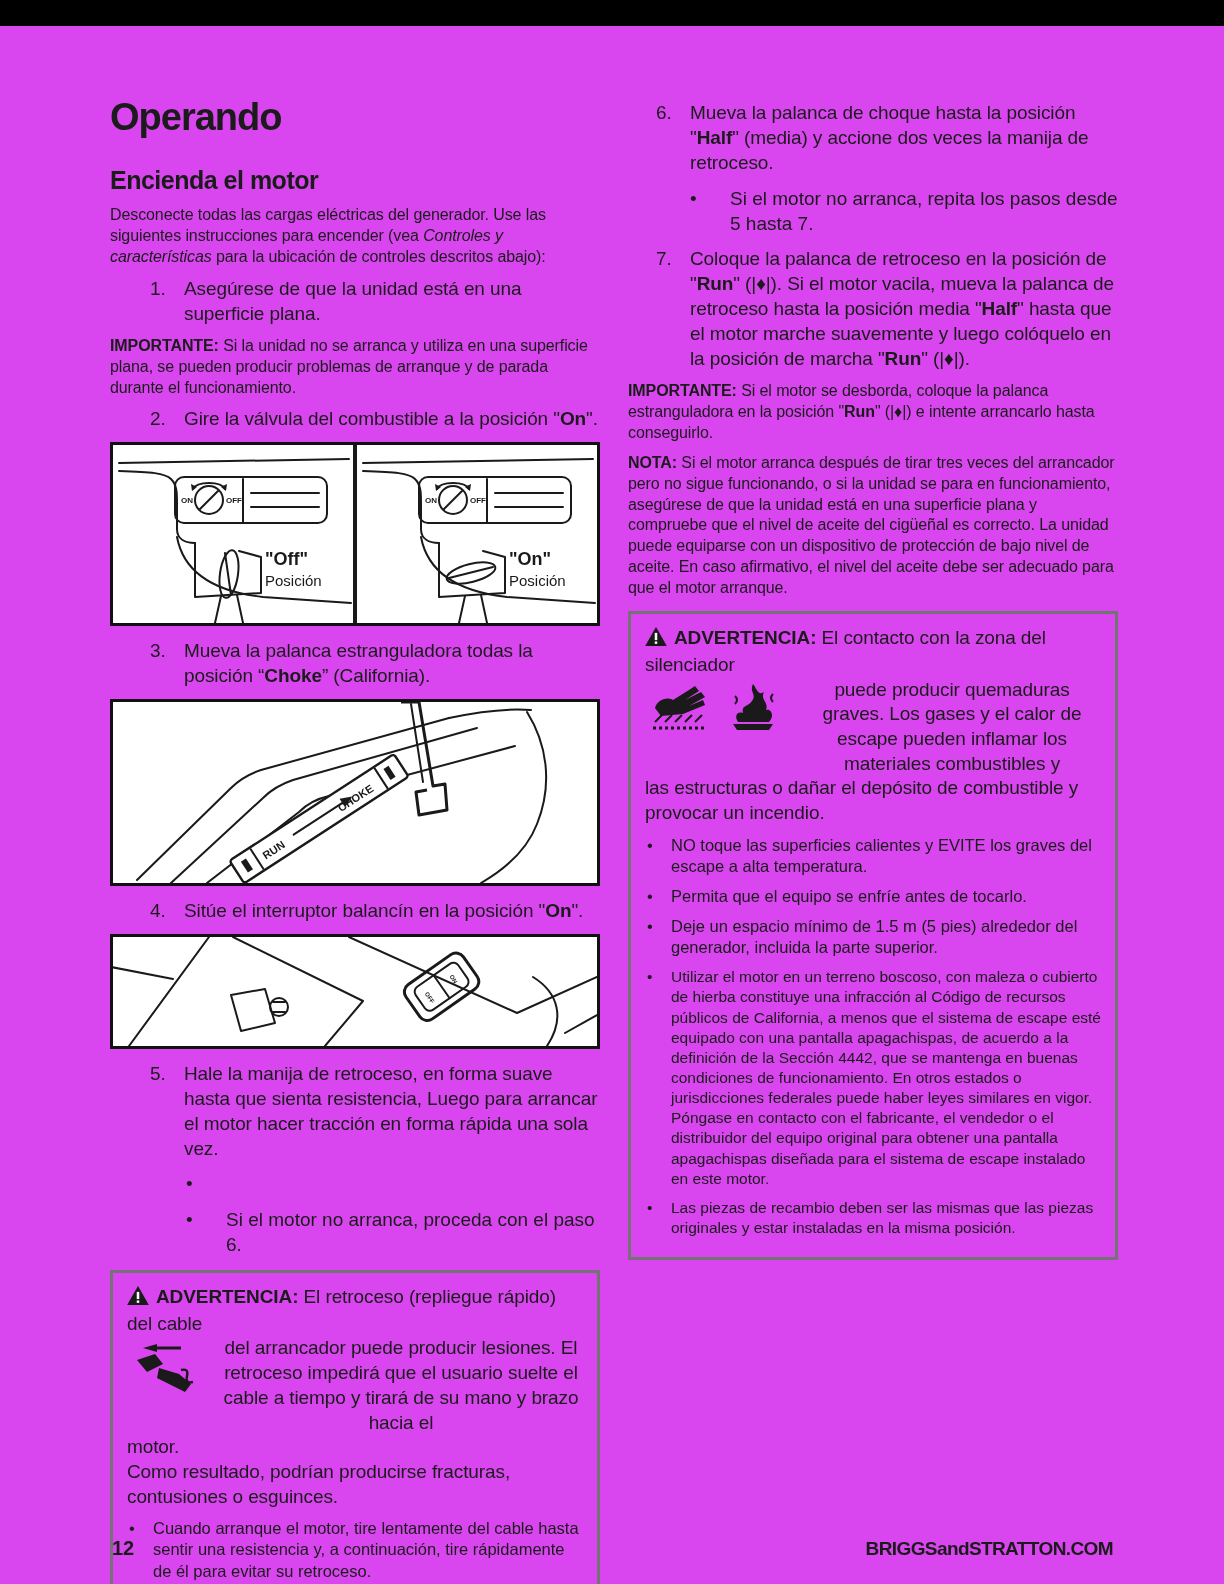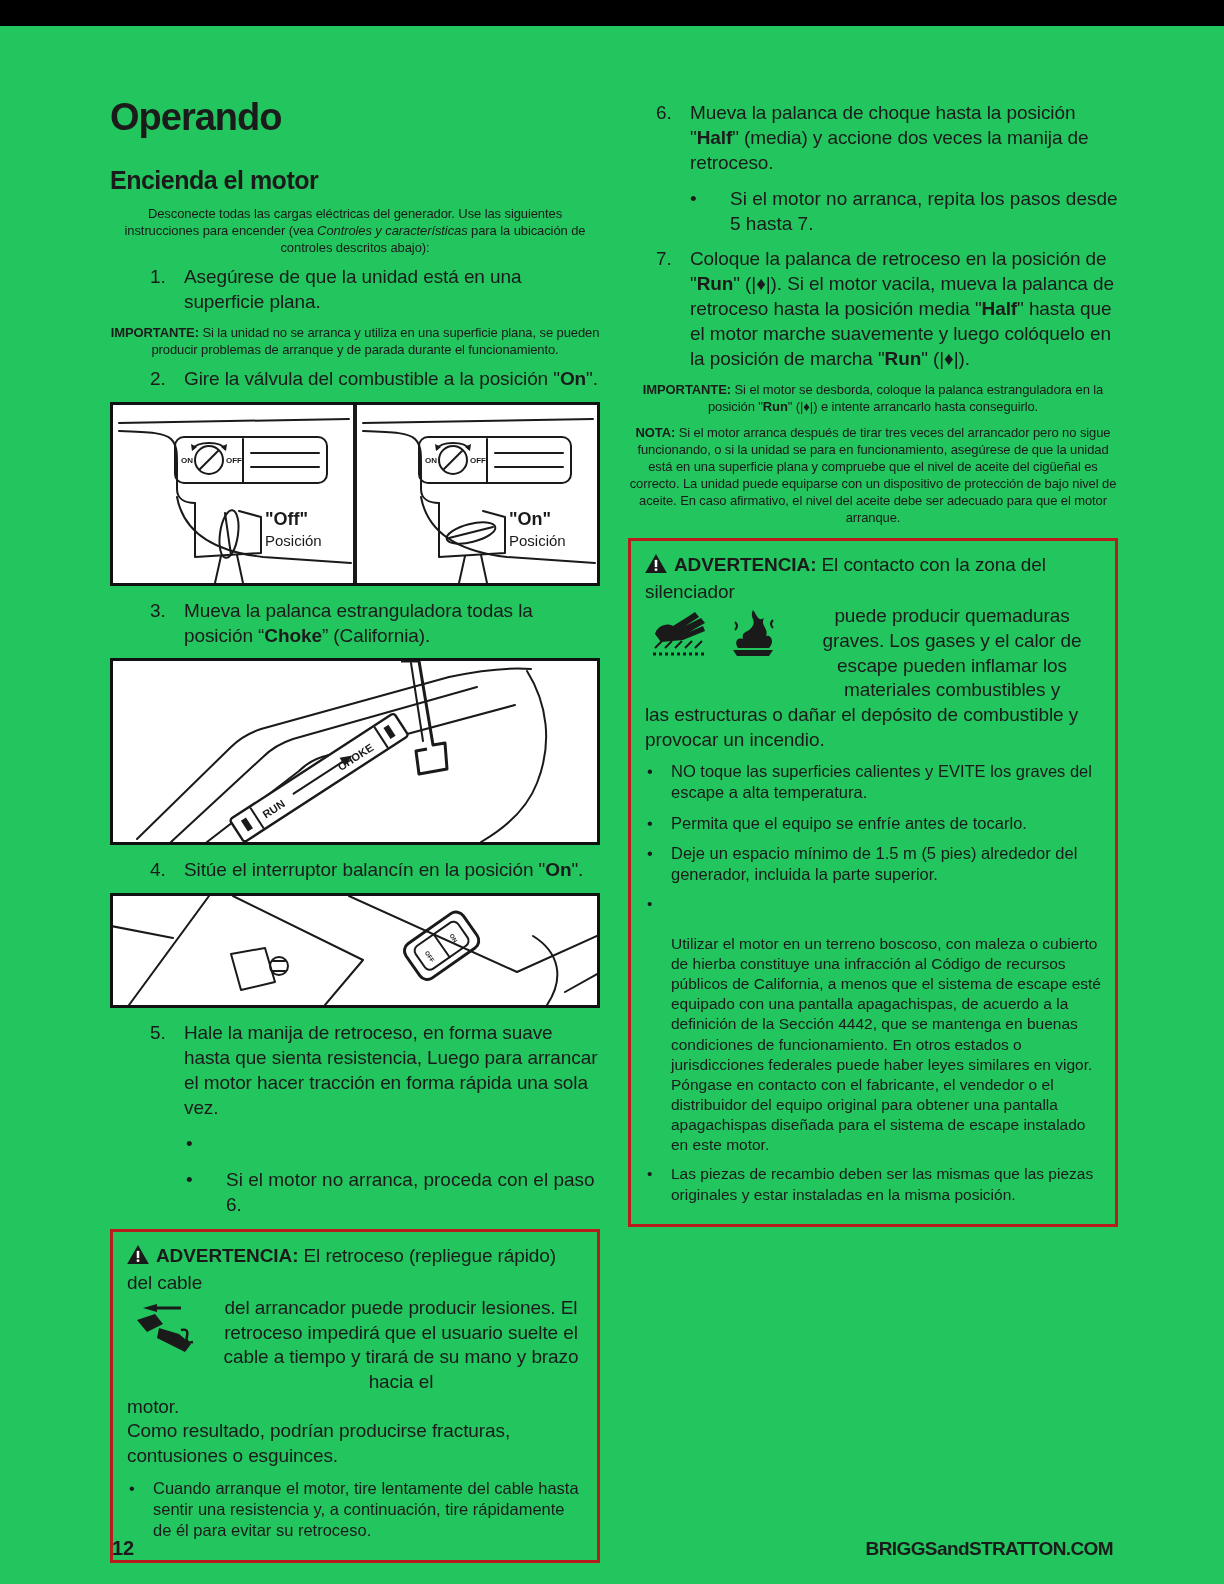--- a/index.html
+++ b/index.html
@@ -1,54 +1,54 @@
 <!DOCTYPE html>
 <html><head>
 <meta charset="utf-8">
 <style>
   html,body{margin:0;padding:0;background:#e8e8e8;}
-  .page{position:relative;width:1224px;height:1584px;background:#22c55e;
+  .page{position:relative;width:1224px;height:1584px;background:#d946ef;
         font-family:"Liberation Sans","DejaVu Sans",sans-serif;color:#1b1b1b;overflow:hidden;}
   .topbar{position:absolute;top:0;left:0;width:1224px;height:26px;background:#000;}
   .content{position:absolute;top:94px;left:110px;width:1008px;display:flex;gap:28px;}
   .col{width:490px;}
   h1{font-size:38px;line-height:1;font-weight:bold;margin:4px 0 30px 0;letter-spacing:-1px;}
   h2{font-size:25px;font-weight:bold;margin:0 0 10px 0;letter-spacing:-0.5px;}
-  p.body{font-size:13px;line-height:1.31;margin:0 0 9px 0;letter-spacing:-0.1px;text-align:center;}
+  p.body{font-size:16px;line-height:1.31;margin:0 0 9px 0;letter-spacing:-0.1px;}
   .step{display:flex;margin:7px 0 9px 0;font-size:19px;line-height:1.31;letter-spacing:-0.1px;}
   .step .num{flex:none;width:34px;margin-left:40px;}
   .col-right .step .num{margin-left:28px;}
   .step .txt{flex:1;}
   .sub-bullet{display:flex;font-size:19px;line-height:1.31;margin:11px 0 11px 76px;}
   .col-right .sub-bullet{margin-left:62px;}
   .sub-bullet .dot{flex:none;width:40px;}
   .figure{border:3px solid #111;margin:10px 0 13px 0;background:#fff;line-height:0;}
   .fig text{fill:#1a1a1a;}
   .ln{fill:none;stroke:#1a1a1a;stroke-width:2;stroke-linecap:round;stroke-linejoin:round;}
   .ln3{fill:none;stroke:#1a1a1a;stroke-width:3;stroke-linejoin:round;}
   .t-bold{font-weight:bold;font-size:18px;}
   .t-sub{font-size:15px;}
   .t-dial{font-size:8px;font-weight:bold;}
   .t-strip{font-size:11px;font-weight:bold;}
   .t-rocker{font-size:6px;font-weight:bold;}
-  .warnbox{border:3px solid #b91c1c;padding:12px 14px 10px 14px;margin-top:12px;}
+  .warnbox{border:3px solid #737373;padding:12px 14px 10px 14px;margin-top:12px;}
   .warn-head{font-size:19px;line-height:1.3;margin:0;letter-spacing:-0.1px;}
   .warn-head .tri{display:inline-block;vertical-align:-2px;margin-right:7px;}
   .warn-mid{position:relative;font-size:19px;line-height:1.3;letter-spacing:-0.1px;min-height:58px;text-align:center;}
   .warn-mid .icon{position:absolute;top:4px;}
   .box1 .warn-mid{padding-left:92px;}
   .box1 .icon-recoil{left:8px;}
   .box2 .warn-mid{padding-left:158px;}
   .box2 .icon-hot{left:4px;}
   .box2 .icon-flame{left:80px;}
   .warn-after{font-size:19px;line-height:1.3;margin:0 0 6px 0;white-space:pre-line;letter-spacing:-0.1px;}
   .wbullet{display:flex;font-size:16.5px;line-height:1.28;margin:9px 0;}
   .wbullet .dot{flex:none;width:24px;padding-left:2px;}
   .wbullet.small{font-size:15.5px;line-height:1.3;}
-  .wbullet .pre{white-space:pre-line;margin-top:40px;}
+  .wbullet .pre{white-space:pre-line;}
   .footer-num{position:absolute;left:112px;top:1537px;font-size:20px;font-weight:bold;}
   .footer-site{position:absolute;right:111px;top:1538px;font-size:19px;font-weight:bold;letter-spacing:-0.6px;}
 </style>
 </head>
 <body>
 
 <div class="page">
   <div class="topbar"></div>
 
   <main class="content">

